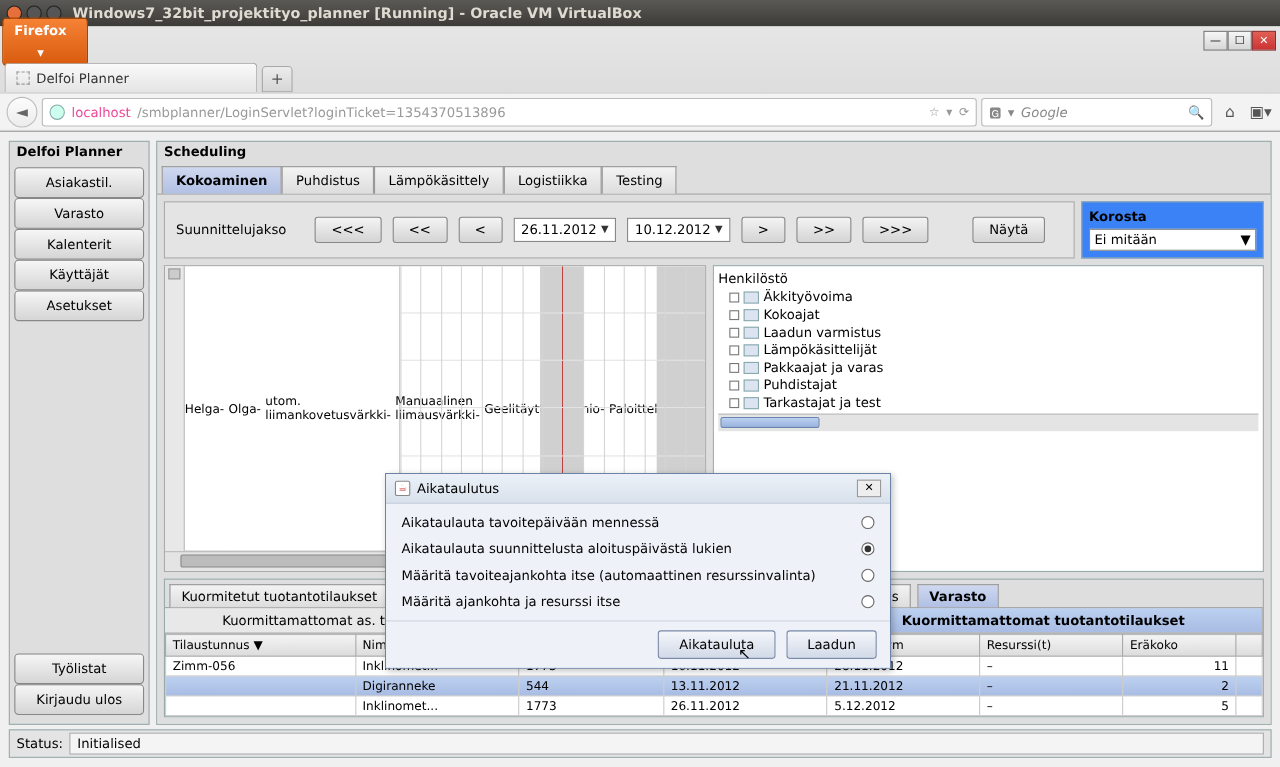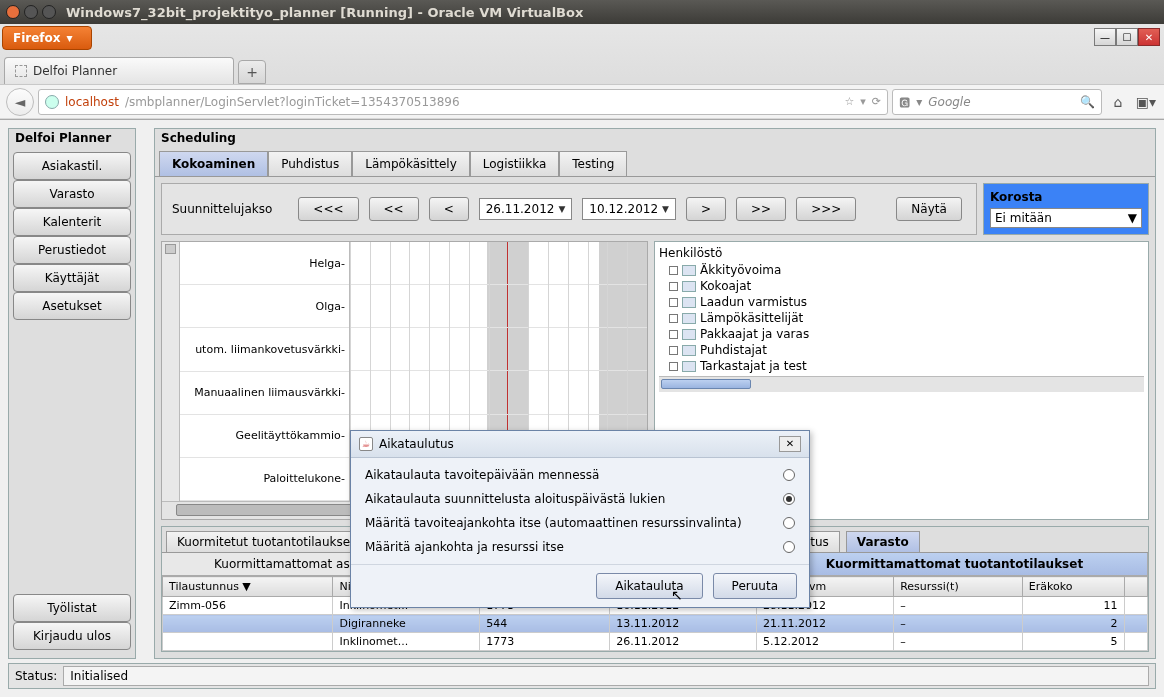--- a/index.html
+++ b/index.html
@@ -7,69 +7,69 @@
 
 
 .os-titlebar { height: 24px; background: linear-gradient(#5a5955,#3c3b37); display: flex; align-items: center; padding: 0 6px; color: #dfdbd2; font-weight: bold; font-size: 13px; }
 .os-titlebar .os-btns { display: flex; gap: 4px; margin-right: 10px; }
 .os-titlebar .os-btn { width: 14px; height: 14px; border-radius: 50%; background: #555; border: 1px solid #222; }
 .os-titlebar .os-btn.close { background: #e76f3c; }
 
 
 .ff-chrome { height: 96px; background: linear-gradient(#e6e6e6,#d8d8d8); border-bottom: 1px solid #a8a8a8; display: flex; flex-direction: column; position: relative; }
 .ff-menu-row { display: flex; align-items: center; height: 28px; padding-left: 2px; }
-.ff-menu-btn { background: linear-gradient(#f58235,#d95b0e); color: #fff; font-weight: bold; border-radius: 4px; padding: 4px 18px 4px 10px; display: inline-flex; align-items: center; gap: 6px; border: 1px solid #a84400; font-size: 12px; }
+.ff-menu-btn { background: linear-gradient(#f58235,#d95b0e); color: #fff; font-weight: bold; border-radius: 4px; padding: 4px 18px 4px 10px; display: inline-flex; align-items: center; gap: 6px; border: 1px solid #a84400; font-size: 12px; flex-direction: column; }
 .ff-winctrls { position: absolute; right: 4px; top: 4px; display: flex; gap: 0; }
 .ff-winbtn { width: 22px; height: 18px; border: 1px solid #7a7a7a; background: linear-gradient(#f6f6f6,#d6d6d6); display: flex; align-items: center; justify-content: center; font-size: 10px; }
 .ff-winbtn.close { background: linear-gradient(#e15f55,#c33); color: #fff; border-color: #8a2a2a; }
 
 .ff-tabstrip { display: flex; align-items: flex-end; height: 32px; padding-left: 4px; gap: 4px; }
 .ff-tab { background: linear-gradient(#fafafa,#e4e4e4); border: 1px solid #a8a8a8; border-bottom: none; border-top-left-radius: 4px; border-top-right-radius: 4px; padding: 6px 30px 6px 10px; display: flex; align-items: center; gap: 6px; font-size: 12px; color: #333; min-width: 230px; }
 .ff-tab .dashed-icon { width: 12px; height: 12px; border: 1px dashed #999; }
 .ff-newtab { width: 28px; height: 24px; border: 1px solid #a8a8a8; border-top-left-radius: 4px; border-top-right-radius: 4px; background: linear-gradient(#ececec,#d6d6d6); display: flex; align-items: center; justify-content: center; font-size: 14px; color: #555; }
 
 .ff-urlbar { display: flex; align-items: center; height: 34px; background: #f3f3f3; border-top: 1px solid #c8c8c8; padding: 4px 6px; gap: 4px; }
 .ff-back { width: 28px; height: 28px; border-radius: 50%; border: 1px solid #bdbdbd; background: linear-gradient(#fcfcfc,#ececec); display: flex; align-items: center; justify-content: center; font-size: 14px; color: #666; }
 .ff-url { flex: 1; display: flex; align-items: center; border: 1px solid #bbb; background: #fff; border-radius: 3px; height: 26px; padding: 0 6px; gap: 6px; }
 .ff-url .globe { width: 14px; height: 14px; border-radius: 50%; border: 1px solid #8aa; background: #cfe; }
-.ff-url .host { color: #c2410c; font-size: 12px; }
+.ff-url .host { color: #ec4899; font-size: 12px; }
 .ff-url .path { color: #999; font-size: 12px; }
 .ff-url .url-right { margin-left: auto; display: flex; align-items: center; gap: 6px; color: #999; font-size: 11px; }
 .ff-search { width: 210px; display: flex; align-items: center; border: 1px solid #bbb; background: #fff; border-radius: 3px; height: 26px; padding: 0 6px; gap: 6px; color: #888; font-style: italic; font-size: 12px; }
 .ff-icon { width: 24px; height: 24px; display: flex; align-items: center; justify-content: center; color: #555; font-size: 14px; }
 
 
 .app { position: relative; height: calc(697px - 24px - 96px); width: 100%; display: flex; flex-direction: column; padding: 8px; gap: 4px; }
 .app-main { flex: 1; display: flex; gap: 6px; min-height: 0; }
 .sidebar { width: 128px; border: 1px solid #9aa; display: flex; flex-direction: column; padding: 8px 4px; gap: 3px; background: #dedede; }
 .sidebar-title { font-weight: bold; font-size: 12px; margin: -6px 0 4px 2px; background: #dedede; }
 .sb-btn { border: 1px solid #888; background: linear-gradient(#f6f6f6,#d5d5d5); border-radius: 4px; text-align: center; padding: 6px 0; font-size: 12px; cursor: pointer; }
 .sb-btn.active { background: linear-gradient(#cfd8f0,#a8b8e0); border-color: #5a6ea8; font-weight: bold; }
 .sb-spacer { flex: 1; }
 
-.content { flex: 1; display: flex; flex-direction: column; border: 1px solid #9aa; background: #dedede; min-width: 0; min-height: 0; margin-left: 12px; }
+.content { flex: 1; display: flex; flex-direction: column; border: 1px solid #9aa; background: #dedede; min-width: 0; min-height: 0; }
 .content-title { font-weight: bold; font-size: 12px; padding: 2px 0 2px 6px; }
 .sched-tabs { display: flex; gap: 0; border-bottom: 1px solid #999; padding: 4px 4px 0 4px; }
 .sched-tab { border: 1px solid #999; border-bottom: none; padding: 5px 12px; background: linear-gradient(#f3f3f3,#ddd); font-size: 12px; }
 .sched-tab.active { background: linear-gradient(#cfd8f0,#b0c0e4); font-weight: bold; }
 
 .sched-body { flex: 1; display: flex; flex-direction: column; background: #dedede; padding: 6px; gap: 6px; min-height: 0; }
 .plan-controls { display: flex; align-items: center; gap: 10px; border: 1px solid #aaa; background: #e4e4e4; padding: 8px 10px; }
 .plan-label { font-size: 12px; margin-right: 16px; }
 .pbtn { border: 1px solid #888; background: linear-gradient(#f4f4f4,#d4d4d4); border-radius: 3px; padding: 4px 14px; font-size: 12px; cursor: pointer; }
 .date-input { border: 1px solid #888; background: #fff; padding: 3px 6px; font-size: 12px; display: inline-flex; align-items: center; gap: 4px; }
 .date-input .dd { font-size: 9px; color: #333; }
 
 
 .gantt-row { display: flex; gap: 6px; min-height: 0; flex: 1; }
 .gantt-wrap { flex: 1; display: flex; border: 1px solid #aaa; background: #fff; min-height: 0; flex-direction: column; }
 .gantt-body { flex: 1; display: flex; min-height: 0; }
 .gantt-left { width: 18px; background: #e8e8e8; border-right: 1px solid #bbb; position: relative; }
 .gantt-leftbar { position: absolute; top: 2px; left: 3px; right: 3px; height: 10px; background: #ccc; border: 1px solid #999; }
-.gantt-labels { width: 170px; border-right: 1px solid #bbb; display: flex; flex-direction: column; justify-content: center; }
+.gantt-labels { width: 196px; border-right: 1px solid #bbb; display: flex; flex-direction: row; }
 .g-label { flex: 1; display: flex; align-items: center; justify-content: flex-end; padding-right: 4px; font-size: 11px; border-bottom: 1px solid #e3e3e3; }
 .gantt-grid { flex: 1; position: relative; overflow: hidden; }
 .gantt-grid .col { position: absolute; top: 0; bottom: 24px; border-right: 1px solid #d5d5d5; }
 .gantt-grid .row { position: absolute; left: 0; right: 0; border-bottom: 1px solid #e3e3e3; }
 .gantt-grid .shade { position: absolute; top: 0; bottom: 24px; background: #d0d0d0; }
 .gantt-grid .dateaxis { position: absolute; left: 0; right: 0; bottom: 0; height: 24px; display: flex; font-size: 10px; color: #333; }
 .gantt-grid .datecell { position: absolute; text-align: center; bottom: 4px; }
 .gantt-grid .nowline { position: absolute; top: 0; bottom: 24px; width: 1px; background: #c03030; }
 .gantt-scroll { height: 18px; background: #e4e4e4; border-top: 1px solid #bbb; position: relative; }
 .gantt-scroll .thumb { position: absolute; top: 2px; height: 12px; background: #bcbcbc; border: 1px solid #888; border-radius: 2px; }
@@ -173,21 +173,20 @@
 
 <div class="app">
   <div class="app-main">
 
     <div class="sidebar">
       <div class="sidebar-title">Delfoi Planner</div>
       <div id="sb-buttons">
           <div class="sb-btn">Asiakastil.</div>
           <div class="sb-btn">Varasto</div>
           <div class="sb-btn">Kalenterit</div>
-          <div class="sb-btn">Perustiedot</div>
           <div class="sb-btn">Käyttäjät</div>
           <div class="sb-btn">Asetukset</div>
         </div>
       <div class="sb-spacer"></div>
       <div id="sb-footer">
           <div class="sb-btn">Työlistat</div>
           <div class="sb-btn">Kirjaudu ulos</div>
         </div>
     </div>
 
@@ -419,17 +418,17 @@
           <span>Määritä tavoiteajankohta itse (automaattinen resurssinvalinta)</span>
           <span class="radio"></span>
         </div>
         <div class="d-row">
           <span>Määritä ajankohta ja resurssi itse</span>
           <span class="radio"></span>
         </div>
       </div>
     <div class="dialog-buttons">
       <span class="dbtn">Aikatauluta</span>
-      <span class="dbtn">Peruuta</span>
+      <span class="dbtn">Laadun</span>
       <span class="cursor">↖</span>
     </div>
   </div>
 </div>
 
 </body></html>

